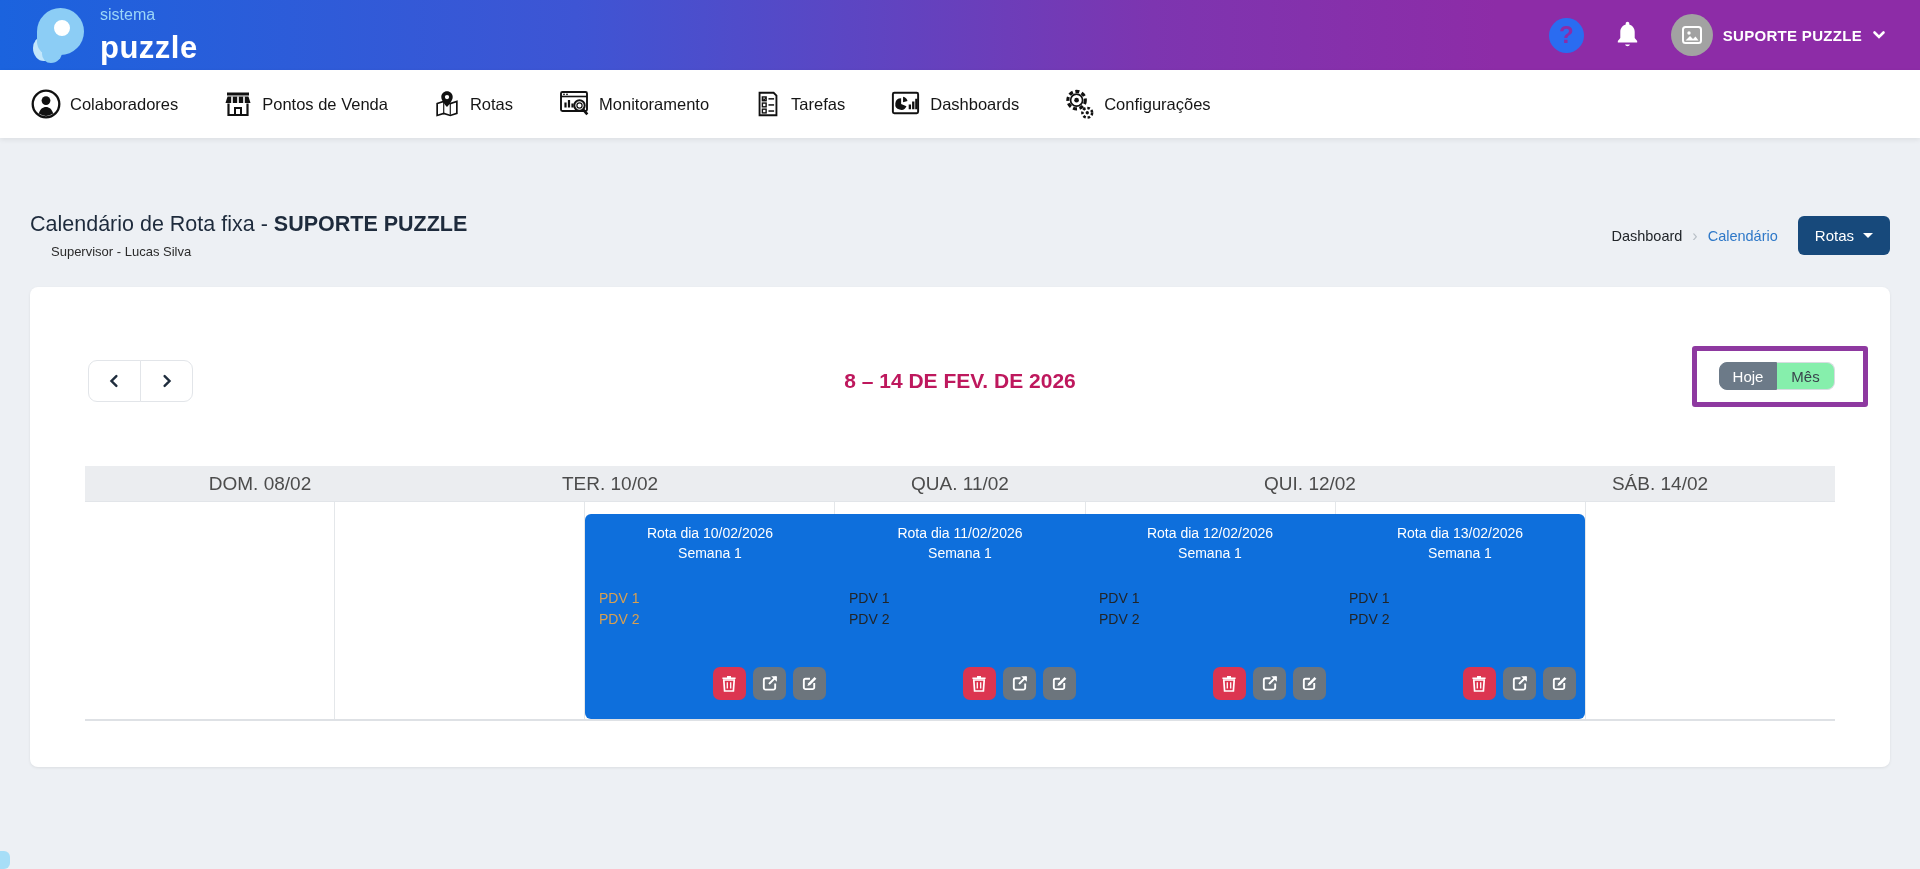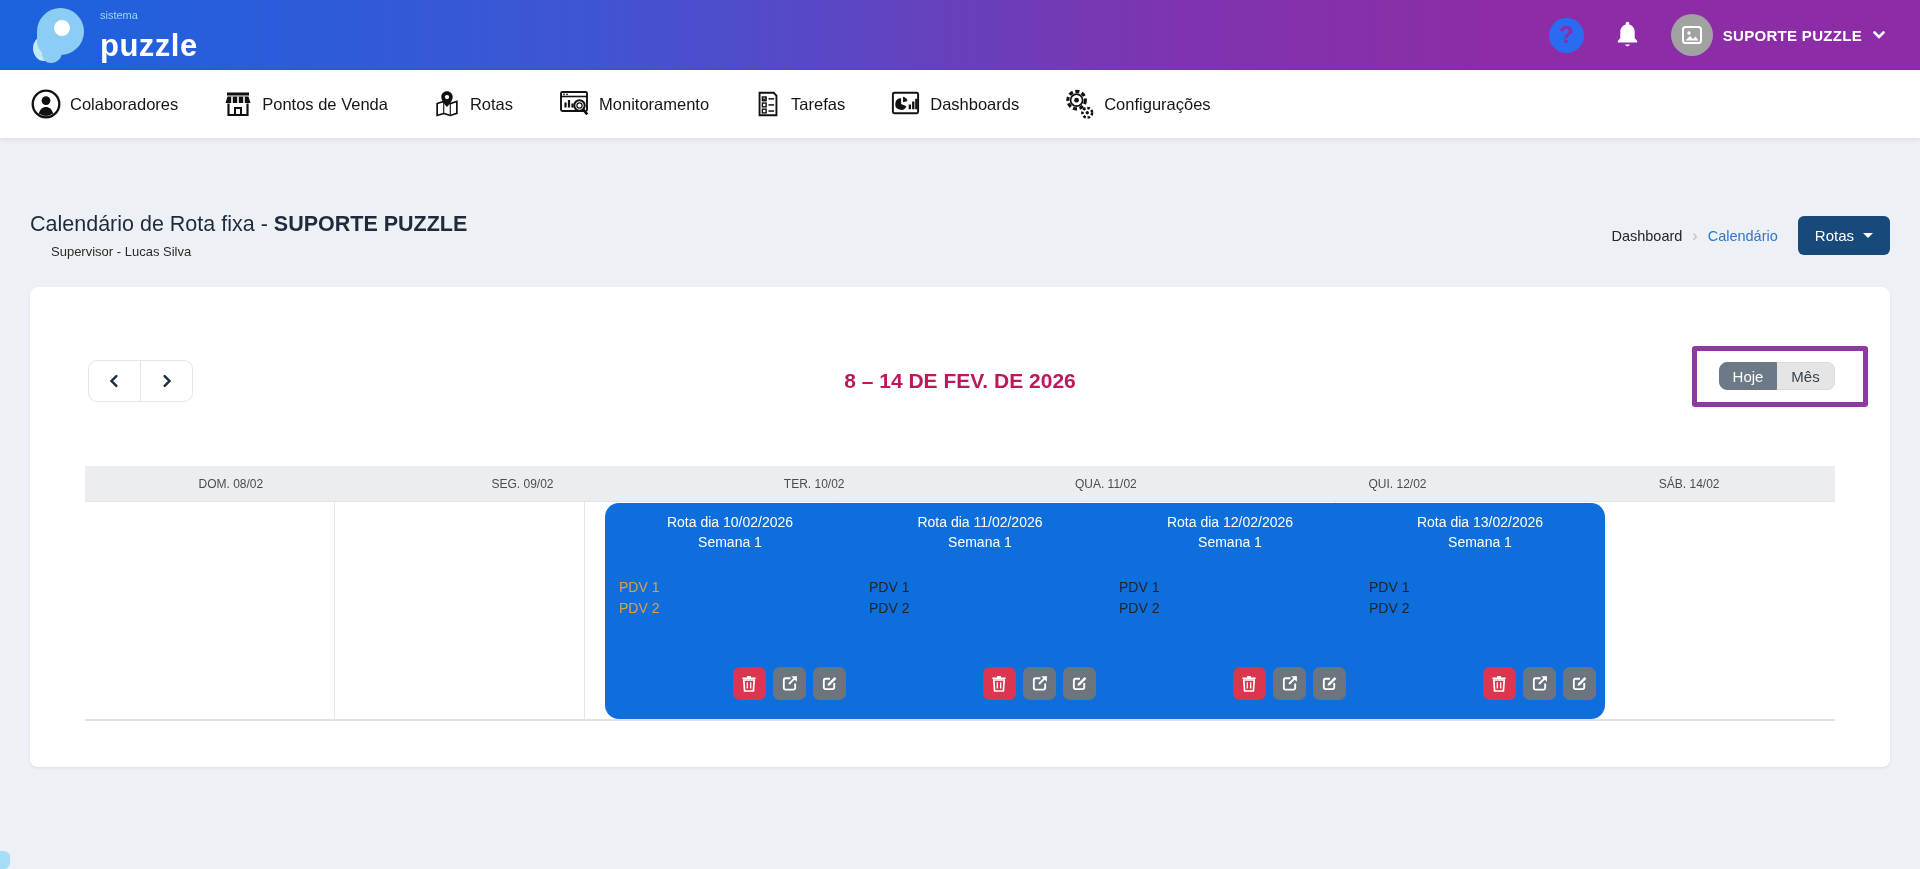--- a/index.html
+++ b/index.html
@@ -12,21 +12,21 @@
     padding:0 34px 0 30px;
     background:linear-gradient(90deg,#1b63de 0%,#3e55d4 30%,#7d35b0 60%,#8d2ca7 78%,#8d2ca7 100%);
   }
   .brand { display:flex; align-items:center; gap:12px; }
   .logo-mark { position:relative; width:58px; height:60px; }
   .logo-crescent { position:absolute; left:3px; top:32px; width:20px; height:24px; background:#c3e7fb; border-radius:50% 50% 40% 60%; }
   .logo-blob { position:absolute; left:7px; top:3px; width:47px; height:47px; background:#8ccdf5; border-radius:50% 50% 50% 28%; }
   .logo-tail { position:absolute; left:12px; top:42px; width:20px; height:16px; background:#8ccdf5; border-radius:2px 0 20px 16px; }
   .logo-hole { position:absolute; left:24px; top:15px; width:9px; height:9px; border:8px solid #ffffff; border-radius:50%; background:#2160da; }
   .logo-text { display:flex; flex-direction:column; line-height:1; }
-  .logo-small { color:#9bd6f8; font-size:11px; margin-bottom:9px; }
+  .logo-small { color:#9bd6f8; font-size:16px; margin-bottom:9px; }
   .logo-main { color:#ffffff; font-size:31px; font-weight:bold; letter-spacing:.5px; }
 
   .top-right { display:flex; align-items:center; gap:30px; }
   .help-bubble { width:35px; height:35px; border-radius:50%; background:#2a6cf1; display:flex; align-items:center; justify-content:center;
                  color:#8d2ca7; font-size:24px; font-weight:bold; cursor:pointer; }
   .bell-btn { display:flex; cursor:pointer; }
   .user-chip { display:flex; align-items:center; gap:10px; cursor:pointer; }
   .avatar { width:42px; height:42px; border-radius:50%; background:#a2a2a2; display:flex; align-items:center; justify-content:center; }
   .user-name { color:#fff; font-size:15px; font-weight:bold; letter-spacing:.3px; }
 
@@ -61,33 +61,33 @@
   .nav-group { position:absolute; left:3px; top:0; display:flex; }
   .nav-btn { width:53px; height:42px; background:#fff; border:1px solid #e2e5e9; display:flex; align-items:center; justify-content:center; cursor:pointer; }
   .nav-btn.prev { border-radius:9px 0 0 9px; }
   .nav-btn.next { border-radius:0 9px 9px 0; margin-left:-1px; }
   .cal-title { position:absolute; left:0; right:0; top:9px; text-align:center; font-size:21px; font-weight:bold; color:#be185d; }
 
   .toggle-wrap { position:absolute; right:0; top:2px; }
   .seg-toggle { display:flex; position:relative; z-index:1; }
   .seg-btn { height:28px; width:58px; font-size:15px; display:flex; align-items:center; justify-content:center; cursor:pointer; font-family:inherit; }
   .seg-btn.active { background:#6c7a88; color:#fff; border:1px solid #6c7a88; border-radius:8px 0 0 8px; }
-  .seg-btn.idle { background:#e5e5e5; color:#39434c; border:1px solid #d7dce0; border-left:none; border-radius:0 8px 8px 0; }
+  .seg-btn.idle { background:#86efac; color:#39434c; border:1px solid #d7dce0; border-left:none; border-radius:0 8px 8px 0; }
   .annotation-box { position:absolute; left:-27px; top:-16px; right:-33px; bottom:-17px;
                     border:5px solid #8e39a0; border-radius:3px; pointer-events:none; }
 
   .cal-table { margin-top:64px; }
   .cal-head { display:flex; height:36px; background:#ebedf0; border-bottom:1px solid #e2e5e9; }
-  .cal-head .hcell { flex:1; display:flex; align-items:center; justify-content:center; font-size:12px; color:#4c4c4c; }
+  .cal-head .hcell { flex:1; display:flex; align-items:center; justify-content:center; font-size:19px; color:#4c4c4c; }
   .cal-body { position:relative; display:flex; height:219px; border-bottom:2px solid #dee1e5; }
   .cal-body .bcell { flex:1; background:#fff; border-left:1px solid #e4e7ea; }
   .cal-body .bcell:first-child { border-left:none; }
 
-  .event-bar { position:absolute; top:1px; bottom:0; left:28.5714%; width:57.1428%;
-               background:#0e6fdc; border-radius:14px; display:flex;margin-left:20px; }
+  .event-bar { position:absolute; top:12px; bottom:0; left:28.5714%; width:57.1428%;
+               background:#0e6fdc; border-radius:6px; display:flex; }
   .event-seg { flex:1; position:relative; color:#fff; font-size:14px; cursor:pointer; }
   .ev-title { text-align:center; margin-top:11px; }
   .ev-week { text-align:center; margin-top:4px; }
   .ev-pdvs { margin-top:27px; padding-left:14px; line-height:21px; display:flex; flex-direction:column; }
   .ev-actions { position:absolute; right:9px; bottom:19px; display:flex; gap:7px; }
   .act-btn { width:33px; height:33px; border:none; border-radius:7px; display:flex; align-items:center; justify-content:center; cursor:pointer; }
   .act-del { background:#dc3550; }
   .act-gray { background:#6c757d; }
 
   .chat-fragment { position:absolute; left:0; bottom:0; width:10px; height:18px; background:#a7def7; border-radius:0 6px 6px 0; }
@@ -257,21 +257,20 @@
         <div class="seg-toggle">
           <button class="seg-btn active">Hoje</button>
           <button class="seg-btn idle">Mês</button>
         </div>
       </div>
     </div>
 
     <div class="cal-table">
       <div class="cal-head">
         <div class="hcell">DOM. 08/02</div>
-        <div class="hcell">SEG. 09/02</div>
         <div class="hcell">TER. 10/02</div>
         <div class="hcell">QUA. 11/02</div>
         <div class="hcell">QUI. 12/02</div>
         <div class="hcell">SÁB. 14/02</div>
       </div>
       <div class="cal-body">
         <div class="bcell"></div>
         <div class="bcell"></div>
         <div class="bcell"></div>
         <div class="bcell"></div>

